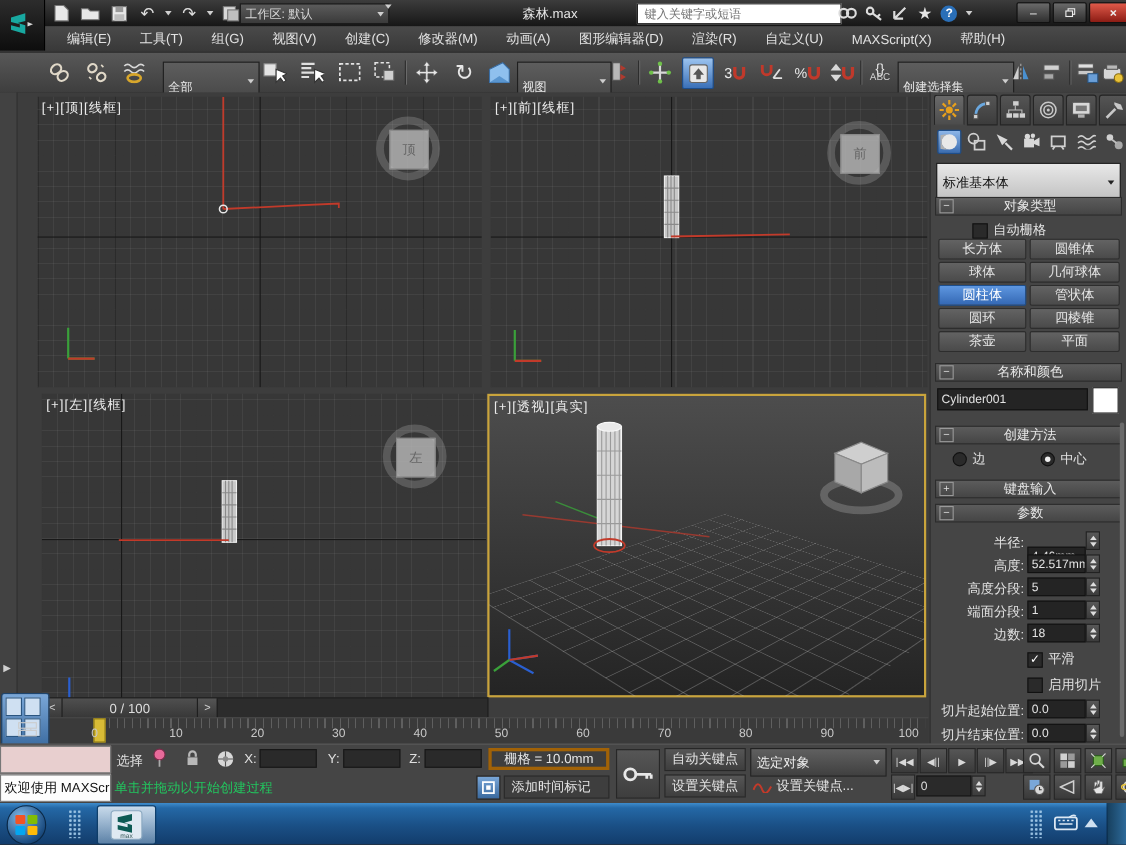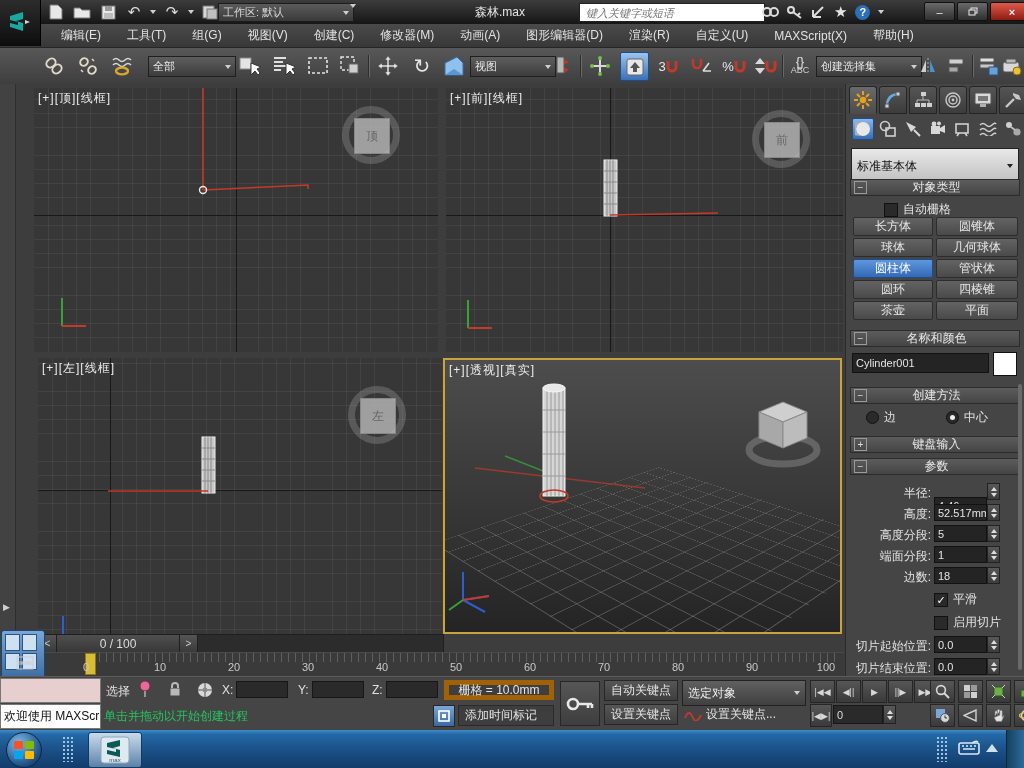--- a/index.html
+++ b/index.html
@@ -13,38 +13,38 @@
   .applogo{left:0;top:0;width:40px;height:46px;background:linear-gradient(#2c2c2c,#0d0d0d);
     border-right:1px solid #000;display:flex;align-items:center;justify-content:center;z-index:5;}
   .qat{display:flex;align-items:center;gap:6px;left:46px;top:2px;height:20px;}
   .qicon{width:20px;height:18px;display:flex;align-items:center;justify-content:center;}
   .ddsmall{width:0;height:0;border-left:3px solid transparent;border-right:3px solid transparent;border-top:4px solid #cfcfcf;}
   .wsbox{left:218px;top:3px;width:126px;height:17px;background:linear-gradient(#5b5b5b,#3a3a3a);
     border:1px solid #1c1c1c;display:flex;align-items:center;justify-content:space-between;padding:0 4px;font-size:11px;}
   .wintitle{left:400px;top:4px;width:200px;text-align:center;font-size:12px;color:#e6e6e6;}
   .searchbox{left:579px;top:3px;width:176px;height:17px;background:#fff;border:1px solid #222;
     display:flex;align-items:center;padding:0 4px;}
-  .searchbox input{border:none;outline:none;width:100%;font-style:italic;font-size:11px;color:#666;
+  .searchbox input{border:none;outline:none;width:100%;font-size:11px;color:#666;
     font-family:"Liberation Sans",sans-serif;background:transparent;}
   .tbicons{left:762px;top:2px;display:flex;gap:8px;align-items:center;height:20px;}
   .winbtns{left:924px;top:2px;display:flex;gap:2px;}
   .winbtn{width:29px;height:17px;border:1px solid #111;border-radius:2px;
     background:linear-gradient(#6a6a6a,#2f2f2f);display:flex;align-items:center;justify-content:center;color:#eee;font-size:11px;}
   .winbtn.close{background:linear-gradient(#e05a4a,#8c1c14);width:42px;font-weight:bold;}
   
   .menubar{left:0;top:24px;width:1024px;height:24px;background:linear-gradient(#4a4a4a,#383838);
     display:flex;align-items:center;gap:0;padding-left:48px;box-sizing:border-box;border-bottom:1px solid #262626;}
   .menuitem{padding:0 13px;height:24px;display:flex;align-items:center;color:#e2e2e2;font-size:12px;}
   
   .toolbar{left:0;top:48px;width:1024px;height:36px;background:linear-gradient(#585858,#3e3e3e);
     border-bottom:1px solid #2a2a2a;}
   .ticon{position:absolute;top:6px;width:24px;height:24px;display:flex;align-items:center;justify-content:center;color:#d5d5d5;}
   .tsep{position:absolute;top:7px;width:1px;height:22px;background:#2d2d2d;box-shadow:1px 0 0 #6a6a6a;}
   .tdrop{position:absolute;top:8px;height:19px;background:linear-gradient(#5e5e5e,#3c3c3c);
-    border:1px solid #1f1f1f;display:flex;align-items:center;justify-content:space-between;padding:0 4px;font-size:11px;color:#e8e8e8;}
+    border:1px solid #1f1f1f;display:flex;align-items:flex-start;justify-content:space-between;padding:15px 4px;font-size:11px;color:#e8e8e8;}
   .tbtn-hl{position:absolute;top:4px;width:27px;height:27px;background:linear-gradient(#9cc4f0,#3a70b8);
     border:1px solid #1d4e8c;border-radius:2px;display:flex;align-items:center;justify-content:center;}
   
   .workarea{left:0;top:84px;width:845px;height:592px;background:#3d3d3d;}
   .leftstrip{left:0;top:0;width:15px;height:592px;background:#424242;border-right:1px solid #2e2e2e;}
   .strip-arrow{left:3px;top:518px;width:10px;height:14px;color:#cfcfcf;font-size:9px;}
   .vp{position:absolute;background-color:#373737;overflow:hidden;
     background-image:
       repeating-linear-gradient(0deg, rgba(255,255,255,.055) 0 1px, transparent 1px 14px),
       repeating-linear-gradient(90deg, rgba(255,255,255,.055) 0 1px, transparent 1px 14px),
@@ -771,21 +771,21 @@
           <circle cx="9" cy="9" r="2.4" fill="#888"></circle>
         </svg>
     </div>
     <div class="sb-text" style="left:222px;top:6px;">X:</div>
     <div class="sb-field" style="left:236px;top:4px;width:52px;"></div>
     <div class="sb-text" style="left:298px;top:6px;">Y:</div>
     <div class="sb-field" style="left:312px;top:4px;width:52px;"></div>
     <div class="sb-text" style="left:372px;top:6px;">Z:</div>
     <div class="sb-field" style="left:386px;top:4px;width:52px;"></div>
 
-    <div class="sb-btn" style="left:444px;top:3px;width:110px;height:20px;background:#3e3e3e;border:5px solid #a16207;">栅格 = 10.0mm</div>
+    <div class="sb-btn" style="left:444px;top:3px;width:110px;height:20px;background:#3e3e3e;border:3px solid #a16207;">栅格 = 10.0mm</div>
 
     <div class="prompt-line">单击并拖动以开始创建过程</div>
     <div class="sb-btn" style="left:433px;top:28px;width:22px;height:22px;background:linear-gradient(#7aa7d8,#39699e);">
       <svg width="14" height="14">
           <rect x="2" y="2" width="10" height="10" fill="none" stroke="#fff" stroke-width="1.6"></rect>
           <rect x="5" y="5" width="4" height="4" fill="#fff"></rect>
         </svg>
     </div>
     <div class="sb-btn" style="left:458px;top:28px;width:96px;height:21px;background:#3e3e3e;border:1px solid #2a2a2a;justify-content:flex-start;padding-left:6px;">添加时间标记</div>
 

